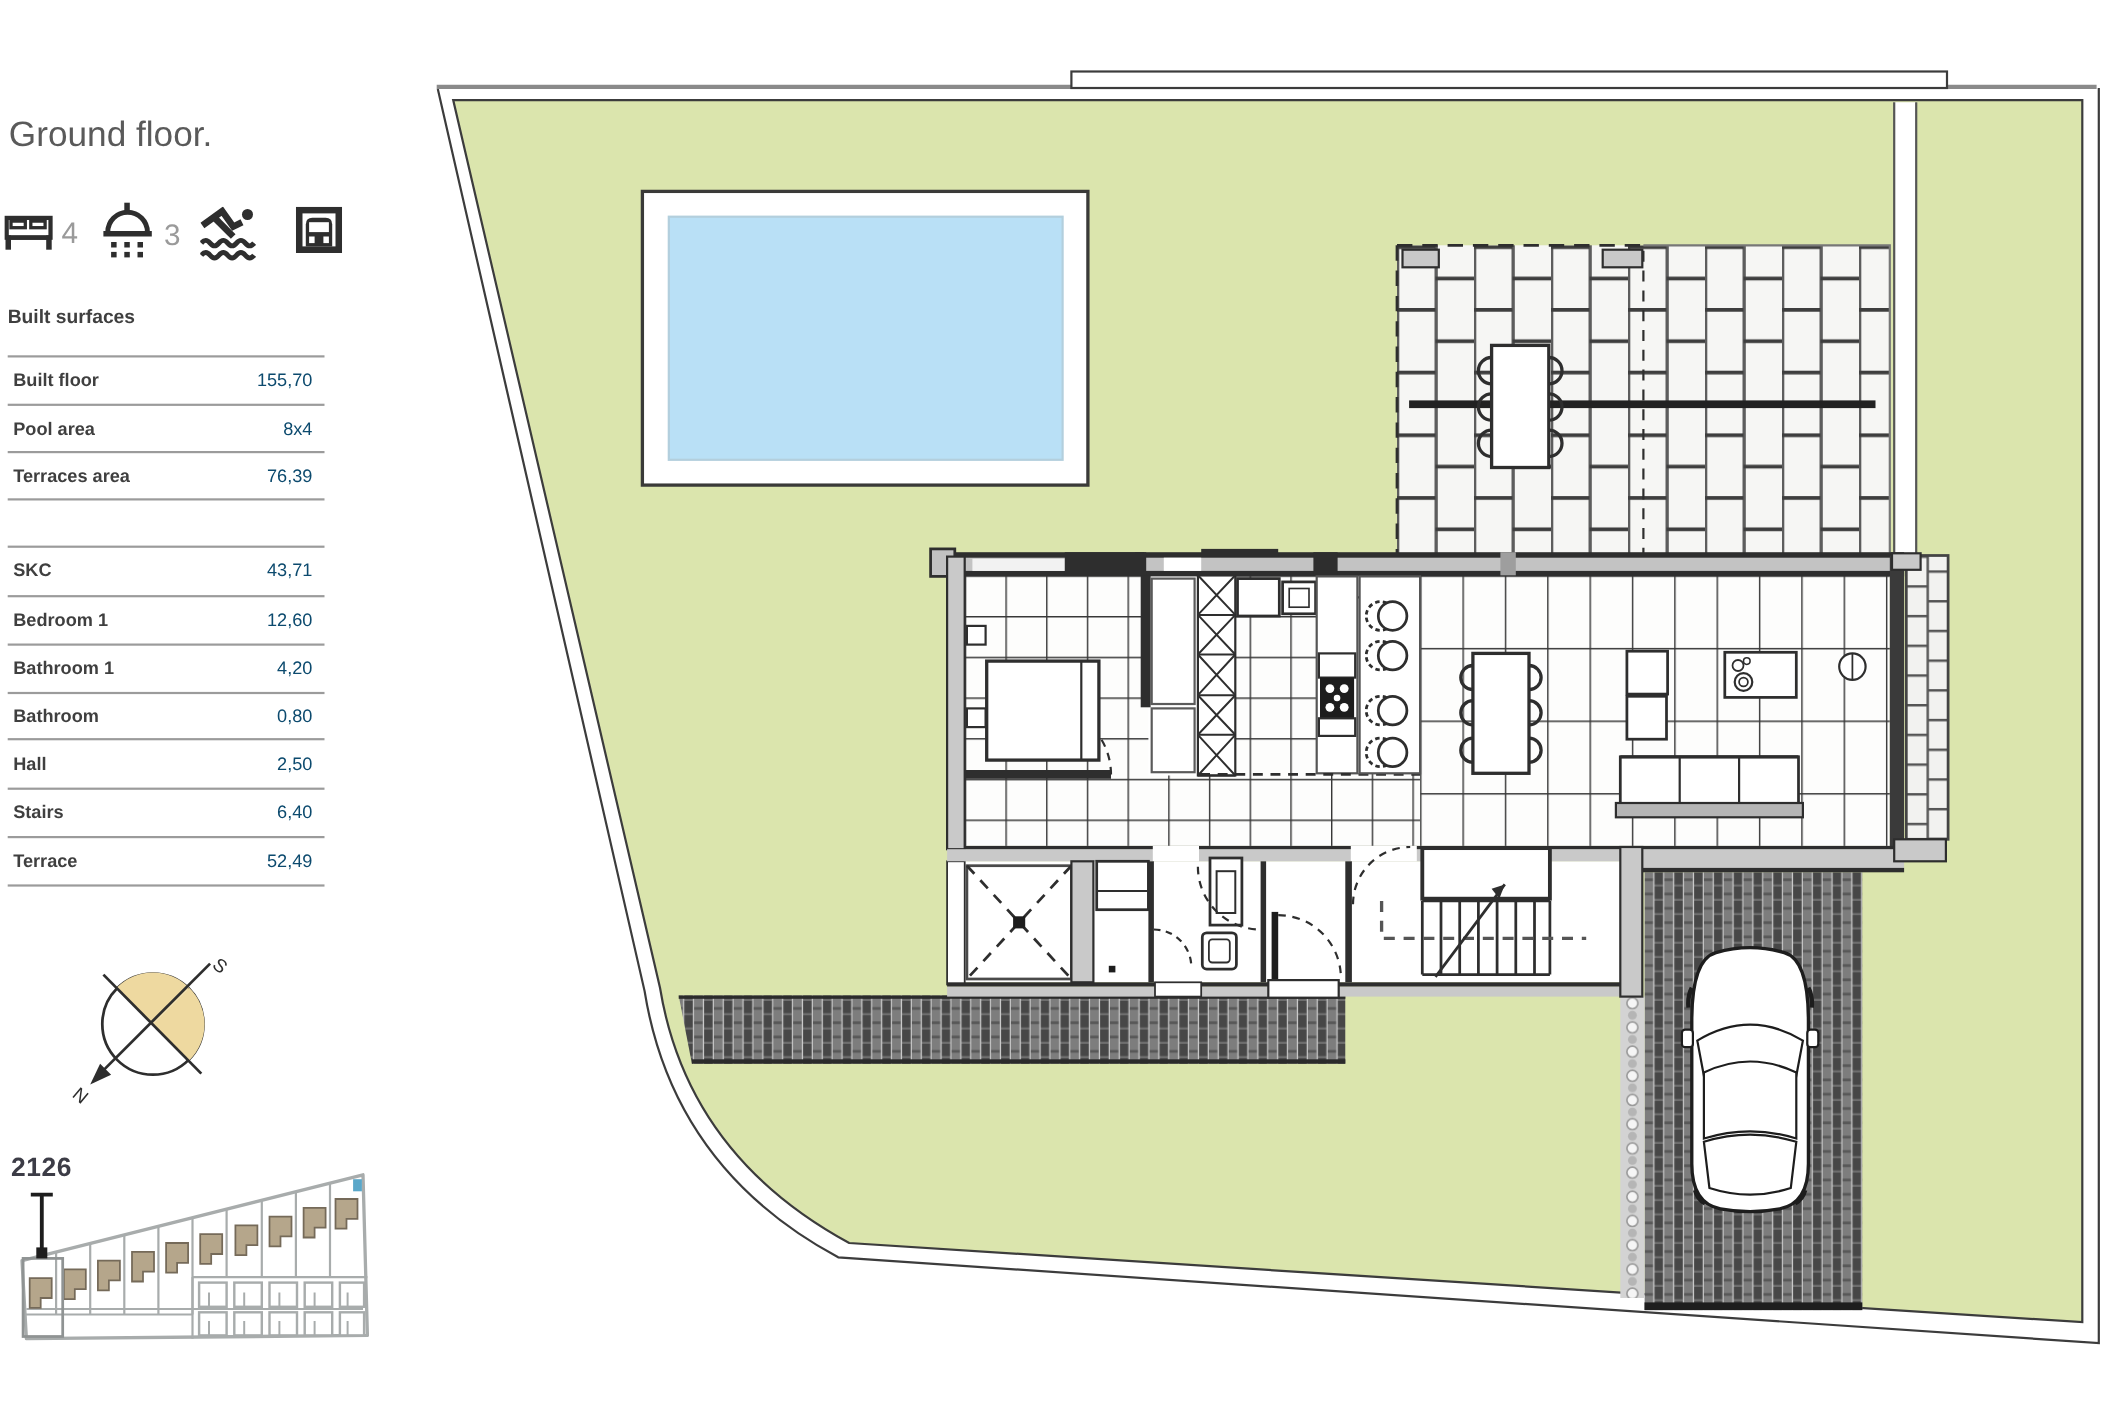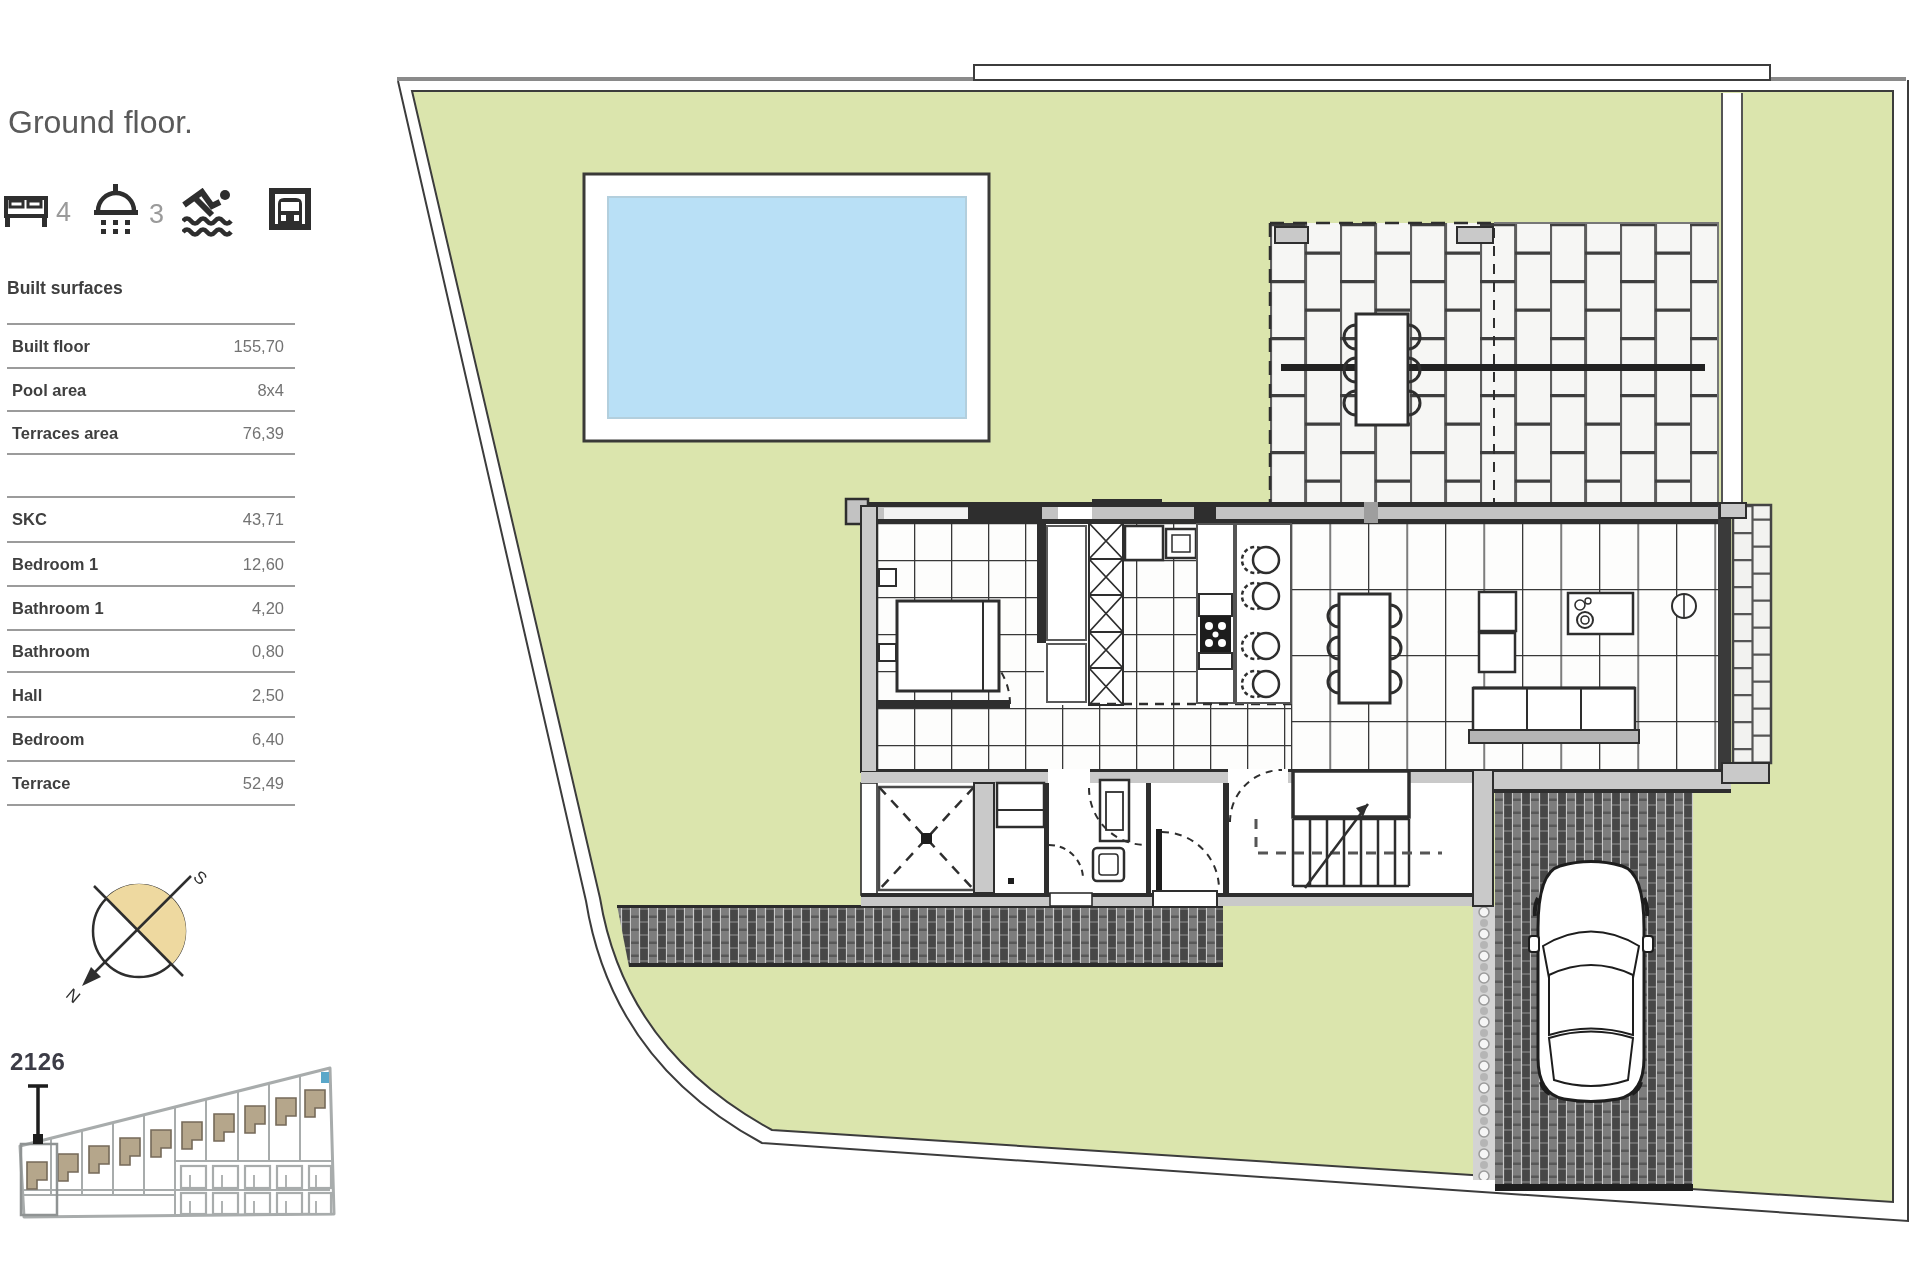--- a/index.html
+++ b/index.html
@@ -1,19 +1,19 @@
 <!DOCTYPE html>
 <html><head>
 <meta charset="utf-8">
 <style>
   html,body{margin:0;padding:0;background:#ffffff;width:1920px;height:1280px;overflow:hidden;}
   body{font-family:"Liberation Sans", sans-serif;position:relative;}
   .abs{position:absolute;}
   .lbl{font-weight:bold;color:#3f3f3f;font-size:16.5px;}
-  .val{color:#737373;font-size:16.5px;text-align:right;}
+  .val{color:#0c4a6e;font-size:16.5px;text-align:right;}
   .tline{position:absolute;left:7px;width:288px;height:2px;background:#9b9b9b;}
 </style>
 </head>
 <body>
 
 <div class="abs" style="left:8px;top:104px;font-size:32px;color:#5a5a5a;">Ground floor.</div>
 
 <div class="abs" style="left:4px;top:184px;width:330px;height:56px;">
 
 <svg class="abs" style="left:0px;top:12px" width="44" height="32" viewBox="0 0 44 32">
@@ -85,21 +85,21 @@
 <div class="abs lbl" style="left:12px;top:510px;">SKC</div>
     <div class="abs val" style="left:150px;top:510px;width:134px;">43,71</div>
 <div class="abs lbl" style="left:12px;top:555px;">Bedroom 1</div>
     <div class="abs val" style="left:150px;top:555px;width:134px;">12,60</div>
 <div class="abs lbl" style="left:12px;top:599px;">Bathroom 1</div>
     <div class="abs val" style="left:150px;top:599px;width:134px;">4,20</div>
 <div class="abs lbl" style="left:12px;top:642px;">Bathroom</div>
     <div class="abs val" style="left:150px;top:642px;width:134px;">0,80</div>
 <div class="abs lbl" style="left:12px;top:686px;">Hall</div>
     <div class="abs val" style="left:150px;top:686px;width:134px;">2,50</div>
-<div class="abs lbl" style="left:12px;top:730px;">Bedroom</div>
+<div class="abs lbl" style="left:12px;top:730px;">Stairs</div>
     <div class="abs val" style="left:150px;top:730px;width:134px;">6,40</div>
 <div class="abs lbl" style="left:12px;top:774px;">Terrace</div>
     <div class="abs val" style="left:150px;top:774px;width:134px;">52,49</div>
 </div>
 
 <div class="abs" style="left:10px;top:1048px;font-size:24px;font-weight:bold;color:#3c3c46;letter-spacing:0.5px;">2126</div>
 
 <svg class="abs" style="left:0;top:0" width="1920" height="1280" viewBox="0 0 1920 1280">
 <defs>
   <pattern id="grid37" x="877" y="523" width="37" height="37" patternUnits="userSpaceOnUse">

